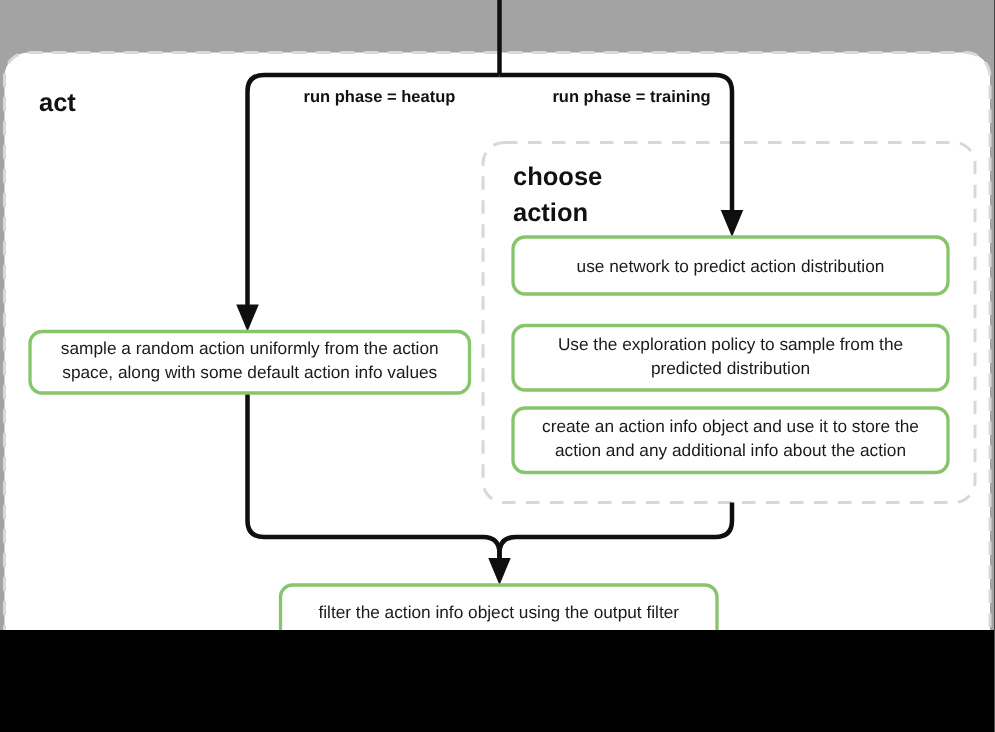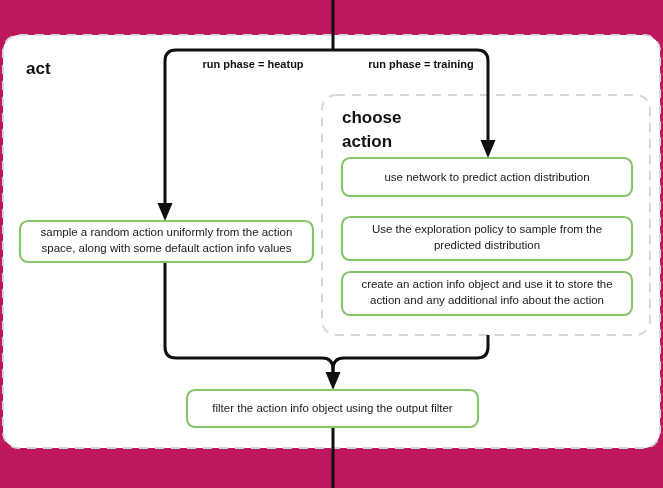--- a/index.html
+++ b/index.html
@@ -3,22 +3,22 @@
 <meta charset="utf-8">
 <style>
   html, body {
     margin: 0;
     padding: 0;
     background: #000000;
   }
   #canvas {
     position: relative;
     width: 663px;
-    height: 488px;
-    background: #be185d;
+    height: 420px;
+    background: #a3a3a3;
     overflow: hidden;
     font-family: "Liberation Sans", sans-serif;
   }
   #flow-svg {
     position: absolute;
     top: 0;
     left: 0;
     width: 663px;
     height: 488px;
   }

